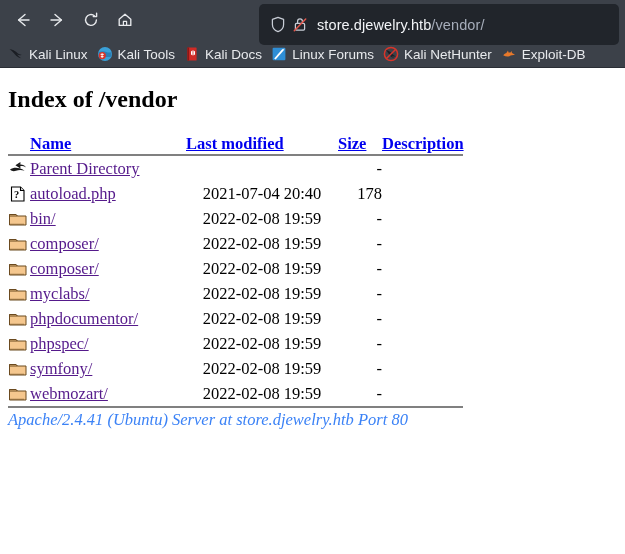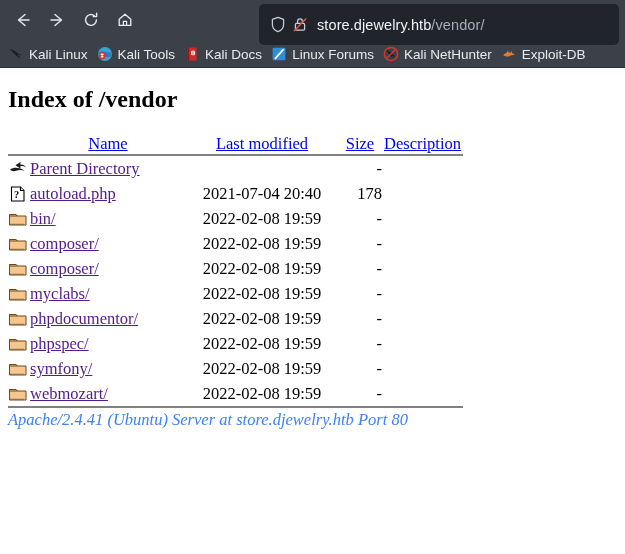--- a/index.html
+++ b/index.html
@@ -121,22 +121,22 @@
     border-collapse: collapse;
     font-size: 16.5px;
     color: #000000;
   }
   table.idx td, table.idx th {
     padding: 0;
     vertical-align: middle;
     white-space: nowrap;
   }
   th.hcell {
-    font-weight: normal;
-    text-align: center;
+    font-weight: bold;
+    text-align: left;
     padding-bottom: 5px;
   }
   th.hcell a {
     color: #0000ee;
     text-decoration: underline;
   }
   .col-icon   { width: 22px; }
   .col-name   { width: 156px; }
   .col-date   { width: 152px; }
   .col-size   { width: 44px; }

